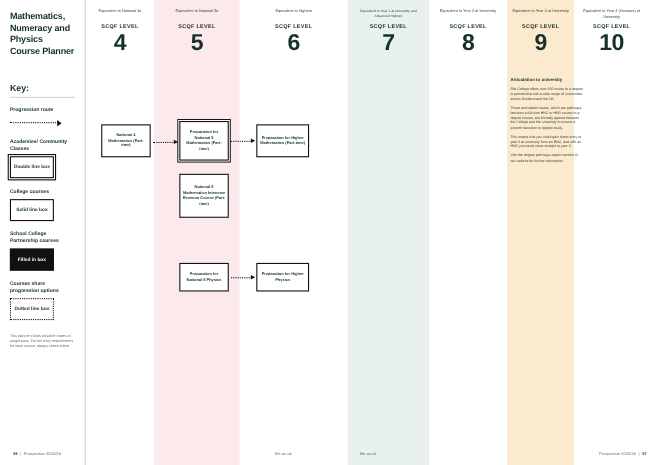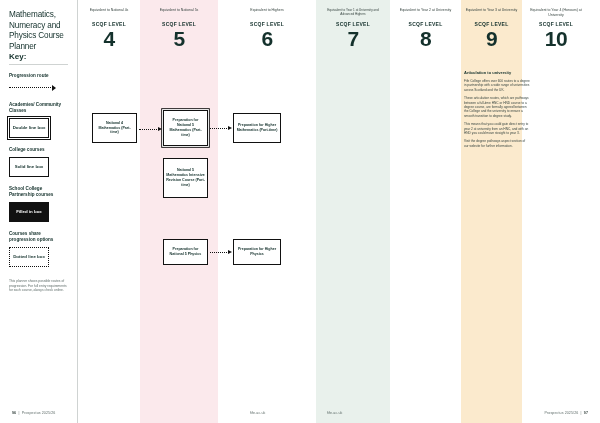--- a/index.html
+++ b/index.html
@@ -21,22 +21,23 @@
   .band { position: absolute; top: 0; bottom: 0; }
 
   
   .keypanel {
     position: absolute; left: 0; top: 0; width: 78px; bottom: 0;
     padding: 10px 9px 0 9px;
     border-right: 0.6px solid #cfd3d2;
     background: transparent;
   }
   .title {
-    font-size: 8.2px; line-height: 10.5px; font-weight: 400;
+    font-size: 8.2px; line-height: 10.5px; font-weight: 700;
     letter-spacing: -0.15px; color: #14312c;
+    margin-bottom: 24px;
   }
   .key-head {
     font-size: 8px; font-weight: 700; color: #14312c;
     padding-bottom: 3px; border-bottom: 0.6px solid #cfd3d2;
     margin-bottom: 8px;
   }
   .key-label {
     font-size: 4.6px; line-height: 6px; font-weight: 700;
     color: #14312c; margin-bottom: 4px;
   }

